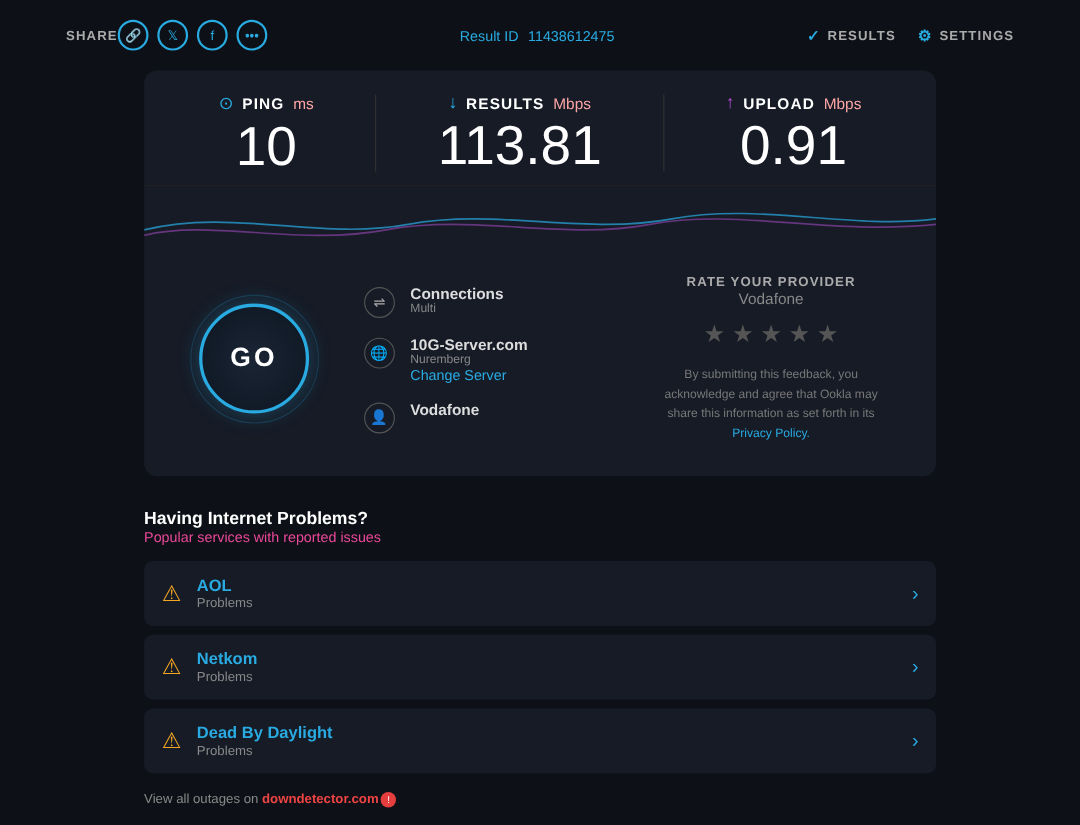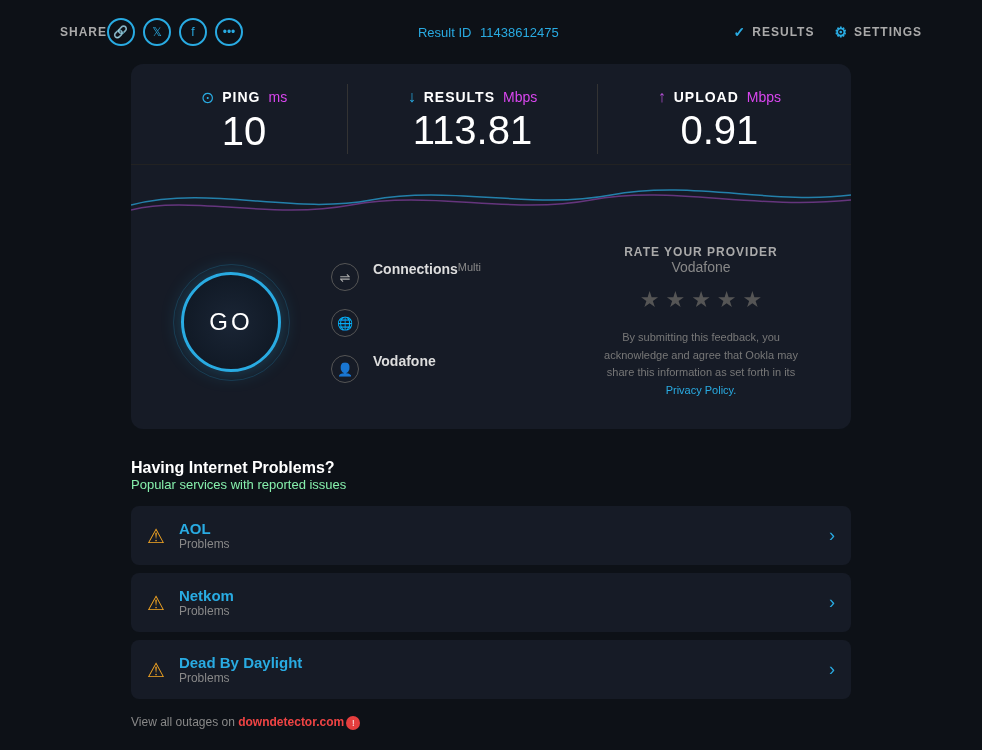--- a/index.html
+++ b/index.html
@@ -107,24 +107,24 @@
       font-size: 16px;
     }
     .metric-name {
       font-size: 14px;
       font-weight: bold;
       color: #fff;
       letter-spacing: 1px;
     }
     .metric-unit {
       font-size: 14px;
-      color: #d946ef;
+      color: #fca5a5;
     }
     .metric-value {
-      font-size: 40px;
+      font-size: 50px;
       font-weight: 300;
       color: #fff;
       line-height: 1;
     }
     .metric-divider {
       width: 1px;
       height: 70px;
       background: #333;
     }
     .ping-icon { color: #29abe2; }
@@ -174,21 +174,21 @@
     .go-button::before {
       content: '';
       position: absolute;
       width: 115px;
       height: 115px;
       border-radius: 50%;
       border: 1px solid rgba(41, 171, 226, 0.2);
     }
     .go-text {
       font-size: 24px;
-      font-weight: normal;
+      font-weight: bold;
       color: #fff;
       letter-spacing: 3px;
     }
 
     
     .server-info {
       flex: 1;
       display: flex;
       flex-direction: column;
       justify-content: center;
@@ -208,21 +208,21 @@
       display: flex;
       align-items: center;
       justify-content: center;
       color: #aaa;
       font-size: 13px;
       flex-shrink: 0;
       margin-top: 2px;
     }
     .info-content {
       display: flex;
-      flex-direction: row;
+      flex-direction: column;
     }
     .info-label {
       font-size: 14px;
       font-weight: bold;
       color: #ddd;
     }
     .info-sub {
       font-size: 11px;
       color: #888;
     }
@@ -284,21 +284,21 @@
     .problems-header {
       margin-bottom: 6px;
     }
     .problems-title {
       font-size: 16px;
       font-weight: bold;
       color: #fff;
     }
     .problems-subtitle {
       font-size: 13px;
-      color: #86efac;
+      color: #ec4899;
       margin-bottom: 14px;
     }
 
     .problem-item {
       display: flex;
       align-items: center;
       background: #161b26;
       border-radius: 8px;
       padding: 14px 16px;
       margin-bottom: 8px;
@@ -435,20 +435,25 @@
       <div class="info-item">
         <div class="info-icon">⇌</div>
         <div class="info-content">
           <span class="info-label">Connections</span>
           <span class="info-sub">Multi</span>
         </div>
       </div>
 
       <div class="info-item">
         <div class="info-icon">🌐</div>
+        <div class="info-content">
+          <span class="info-label">10G-Server.com</span>
+          <span class="info-sub">Nuremberg</span>
+          <a class="info-link">Change Server</a>
+        </div>
       </div>
 
       <div class="info-item">
         <div class="info-icon">👤</div>
         <div class="info-content">
           <span class="info-label">Vodafone</span>
         </div>
       </div>
     </div>
 

